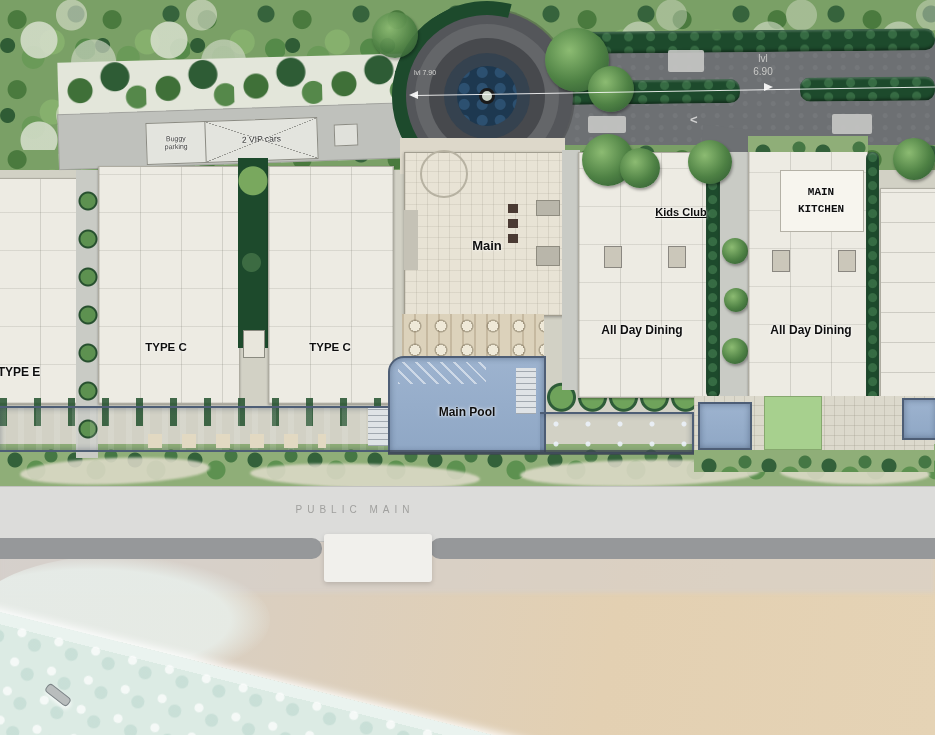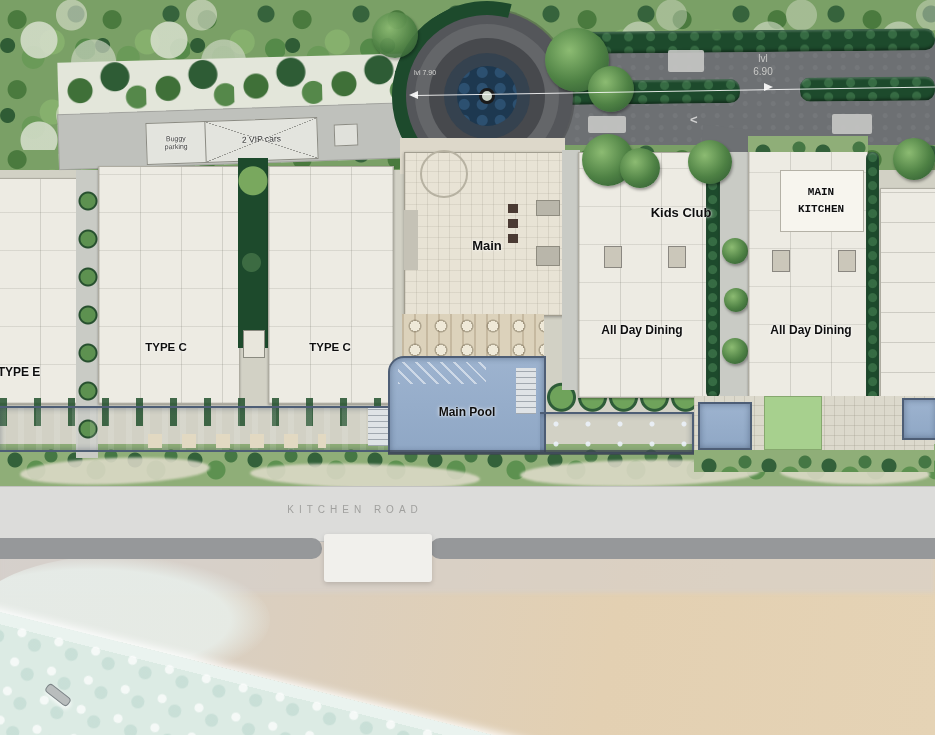--- a/index.html
+++ b/index.html
@@ -254,20 +254,20 @@
               border-top:1px solid #c2c2c0;border-bottom:1px solid #c2c2c0;"></div>
   <div class="abs" style="left:-15px;top:538px;width:337px;height:21px;background:#96989a;border-radius:10px;filter:blur(.5px);"></div>
   <div class="abs" style="left:430px;top:538px;width:520px;height:21px;background:#96989a;border-radius:10px;filter:blur(.5px);"></div>
   <div class="abs" style="left:324px;top:534px;width:108px;height:48px;background:#f1f0ec;border-radius:3px;
               box-shadow:0 2px 5px rgba(0,0,0,.15);"></div>
 
   <div class="abs lbl" style="left:-10px;top:366px;width:58px;font-size:12px;">TYPE E</div>
   <div class="abs lbl" style="left:126px;top:341px;width:80px;font-size:11.5px;">TYPE C</div>
   <div class="abs lbl" style="left:290px;top:341px;width:80px;font-size:11.5px;">TYPE C</div>
   <div class="abs lbl" style="left:457px;top:239px;width:60px;font-size:13px;">Main</div>
-  <div class="abs lbl" style="left:638px;top:206px;width:86px;font-size:13px;">Kids Club</div>
+  <div class="abs lbl" style="left:638px;top:206px;width:86px;font-size:11px;text-decoration:underline;">Kids Club</div>
   <div class="abs lbl wrap" style="left:788px;top:184px;width:66px;font-size:11px;line-height:1.5;font-family:Liberation Mono, monospace;">MAIN KITCHEN</div>
   <div class="abs lbl" style="left:594px;top:324px;width:96px;font-size:12px;">All Day Dining</div>
   <div class="abs lbl" style="left:761px;top:324px;width:100px;font-size:12px;">All Day Dining</div>
   <div class="abs lbl" style="left:430px;top:406px;width:74px;font-size:12px;">Main Pool</div>
-  <div class="abs" style="left:270px;top:504px;width:170px;font-size:10px;letter-spacing:5px;color:#a0a09e;text-align:center;">KITCHEN ROAD</div>
+  <div class="abs" style="left:270px;top:504px;width:170px;font-size:10px;letter-spacing:5px;color:#a0a09e;text-align:center;">PUBLIC MAIN</div>
 
 </div>
 
 </body></html>

